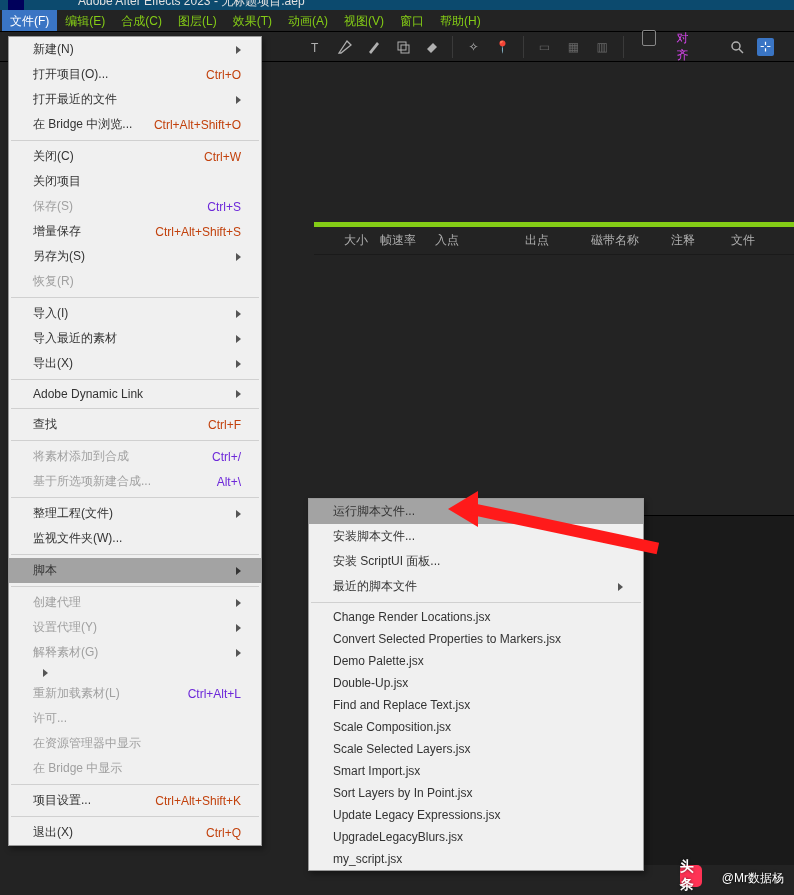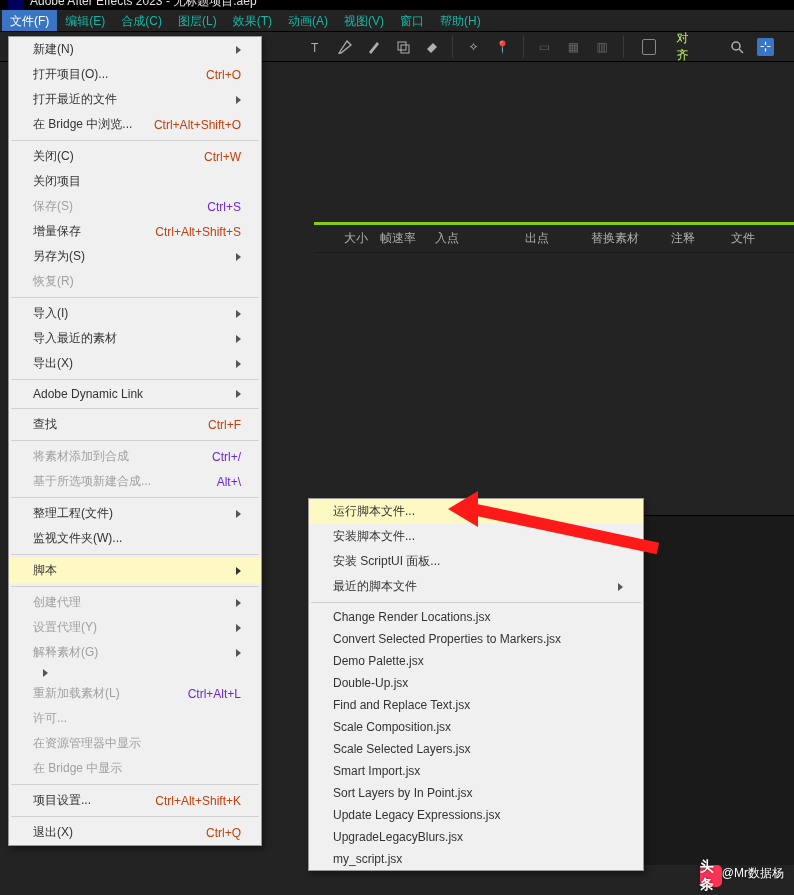--- a/index.html
+++ b/index.html
@@ -11,26 +11,27 @@
     }
     body {
       width: 794px;
       height: 895px;
       background: #232323;
       overflow: hidden;
       position: relative;
     }
     .titlebar {
       height: 10px;
-      background: #000000;
+      background: #0c4a6e;
       padding-left: 8px;
       display: flex;
       align-items: flex-end;
       color: #c0c0c0;
       overflow: hidden;
+      gap: 48px;
     }
     .titlebar-icon {
       width: 16px;
       height: 16px;
       background: #00005b;
       border-radius: 3px;
       display: inline-block;
       margin-right: 6px;
       position: relative;
       top: 2px;
@@ -42,21 +43,21 @@
     }
     .menubar {
       height: 22px;
       background: #232323;
       display: flex;
       padding-left: 2px;
       border-bottom: 1px solid #000;
     }
     .menubar-item {
       padding: 3px 8px;
-      color: #14b8a6;
+      color: #84cc16;
       cursor: pointer;
       font-size: 12px;
     }
     .menubar-item.active {
       background: #3a75c4;
       color: #fff;
     }
     .toolbar {
       height: 30px;
       background: #232323;
@@ -74,23 +75,22 @@
       justify-content: center;
       color: #b0b0b0;
     }
     .tool-sep {
       width: 1px;
       height: 22px;
       background: #3a3a3a;
     }
     .align-btn {
       display: flex;
-      align-items: center;
       gap: 20px;
-      color: #bef264;
+      color: #d946ef;
       padding: 2px 6px;
     }
     .snap-box {
       width: 16px;
       height: 16px;
       border: 1px solid #888;
       border-radius: 2px;
       display: inline-block;
     }
 
@@ -107,21 +107,21 @@
 
     .menu-item {
       display: flex;
       align-items: center;
       padding: 4px 20px 4px 24px;
       color: #333;
       cursor: default;
       font-size: 13px;
     }
     .menu-item.highlighted {
-      background: #fef9c3;
+      background: #a3a3a3;
       justify-content: center;
     }
     .menu-item.disabled {
       color: #a0a0a0;
       gap: 24px;
     }
     .menu-label { flex: 1; }
     .menu-shortcut { color: #c2410c; margin-left: 20px; }
     .menu-item.disabled .menu-shortcut { color: #6d28d9; }
     .menu-arrow {
@@ -145,21 +145,21 @@
       top: 62px;
       bottom: 0;
       background: #232323;
     }
     .col-headers {
       display: flex;
       background: #232323;
       color: #aeaeae;
       font-size: 11px;
       padding: 5px 0;
-      border-top: 3px solid #84cc16;
+      border-top: 5px solid #84cc16;
       border-bottom: 1px solid #1a1a1a;
       margin-top: 160px;
     }
     .col-headers span {
       padding: 0 6px;
     }
     .timeline-panel {
       position: absolute;
       left: 314px;
       right: 0;
@@ -214,22 +214,22 @@
       border-right: 30px solid #ff1a1a;
       left: -2px;
       top: -14px;
     }
 
     .watermark {
       position: absolute;
       right: 10px;
       bottom: 8px;
       display: flex;
-      align-items: flex-start;
-      gap: 0;
+      align-items: flex-end;
+      gap: 20px;
       color: #ffffff;
       font-size: 16px;
       z-index: 50;
       text-shadow: 0 0 3px rgba(0,0,0,0.6);
     }
     .wm-icon {
       width: 22px;
       height: 22px;
       background: #ff3355;
       border-radius: 5px;
@@ -317,21 +317,21 @@
     </span>
   <div style="width:8px"></div>
 </div>
 
 <div class="project-area">
   <div class="col-headers">
     <span style="width:60px;text-align:right">大小</span>
     <span style="width:55px">帧速率</span>
     <span style="width:60px">入点</span>
     <span style="width:96px;text-align:center">出点</span>
-    <span style="width:80px">替换素材</span>
+    <span style="width:80px">磁带名称</span>
     <span style="width:60px">注释</span>
     <span>文件</span>
   </div>
 </div>
 
 <div class="timeline-panel">
   <div class="timeline-tab"></div>
 </div>
 
 <div class="dropdown-menu menu-main" id="file-menu">

